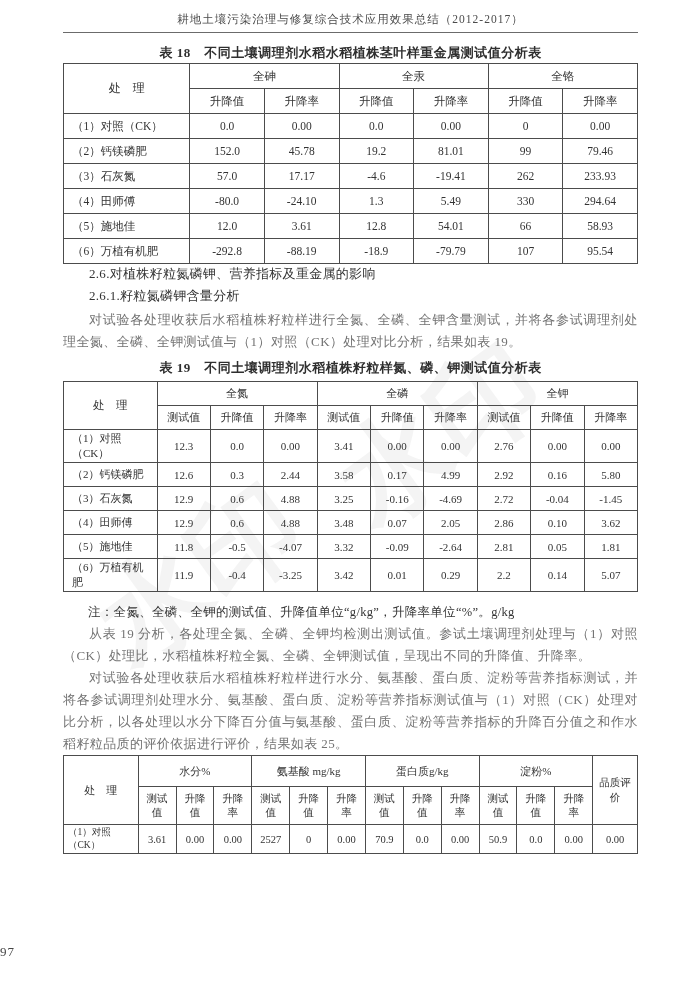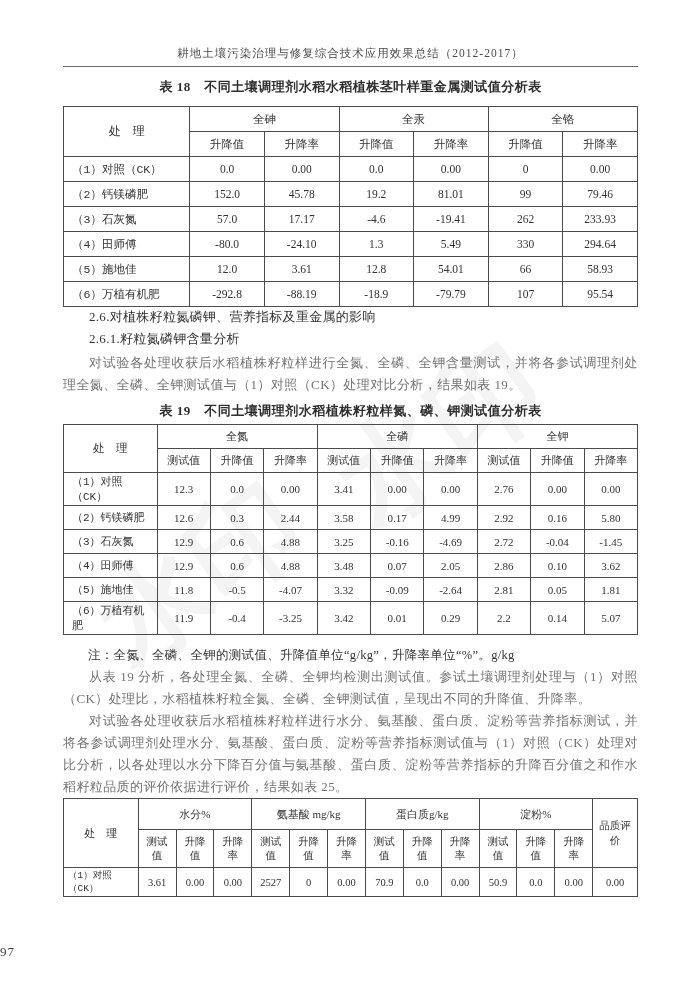--- a/index.html
+++ b/index.html
@@ -4,52 +4,52 @@
 <style>
   * { margin:0; padding:0; box-sizing:border-box; }
   html,body { width:700px; height:990px; }
   body {
     background:#ffffff;
     font-family:"Liberation Serif","DejaVu Serif",serif;
     color:#2e2e2e;
     position:relative;
     overflow:hidden;
   }
-  .page { position:absolute; inset:0; padding:46px 62px 0 63px; }
+  .page { position:absolute; inset:0; padding:12px 62px 0 63px; }
 
   .doc-header {
     text-align:center;
     font-size:11.5px;
     color:#4a4a4a;
     letter-spacing:1px;
     padding-bottom:5px;
     border-bottom:1.5px solid #6b6b6b;
   }
 
   .tbl-title {
     text-align:center;
     font-weight:bold;
     font-size:13px;
     color:#2f2f2f;
     letter-spacing:0.5px;
   }
-  .t18-title { margin:11px 0 10px;text-align:center; }
+  .t18-title { margin:11px 0 1px;text-align:center; }
   .t19-title { margin:6px 0 4px; }
   .t20-title { margin:8px 0 4px; }
 
   table { width:100%; border-collapse:collapse; table-layout:fixed; }
   td {
     border:1px solid #4c4c4c;
     text-align:center;
     vertical-align:middle;
     font-size:11.5px;
     color:#333;
     padding:1px 3px;
   }
-  .c-label { text-align:left; padding-left:8px;font-family:Liberation Mono, monospace; }
+  .c-label { text-align:left; padding-left:8px; }
 
   .t18 td { height:25px; }
   .t18 .head { text-align:center; font-size:12px; }
 
   .t19 td { height:24px; font-size:11px; }
   .t19 .head { text-align:center; font-size:11.5px; }
 
   .t20 td { font-size:10.5px; padding:1px 2px; }
   .t20 .grp { height:31px; font-size:11px; }
   .t20 .stack2 { word-break:break-all; line-height:14px; padding:3px 6px; height:38px; }

